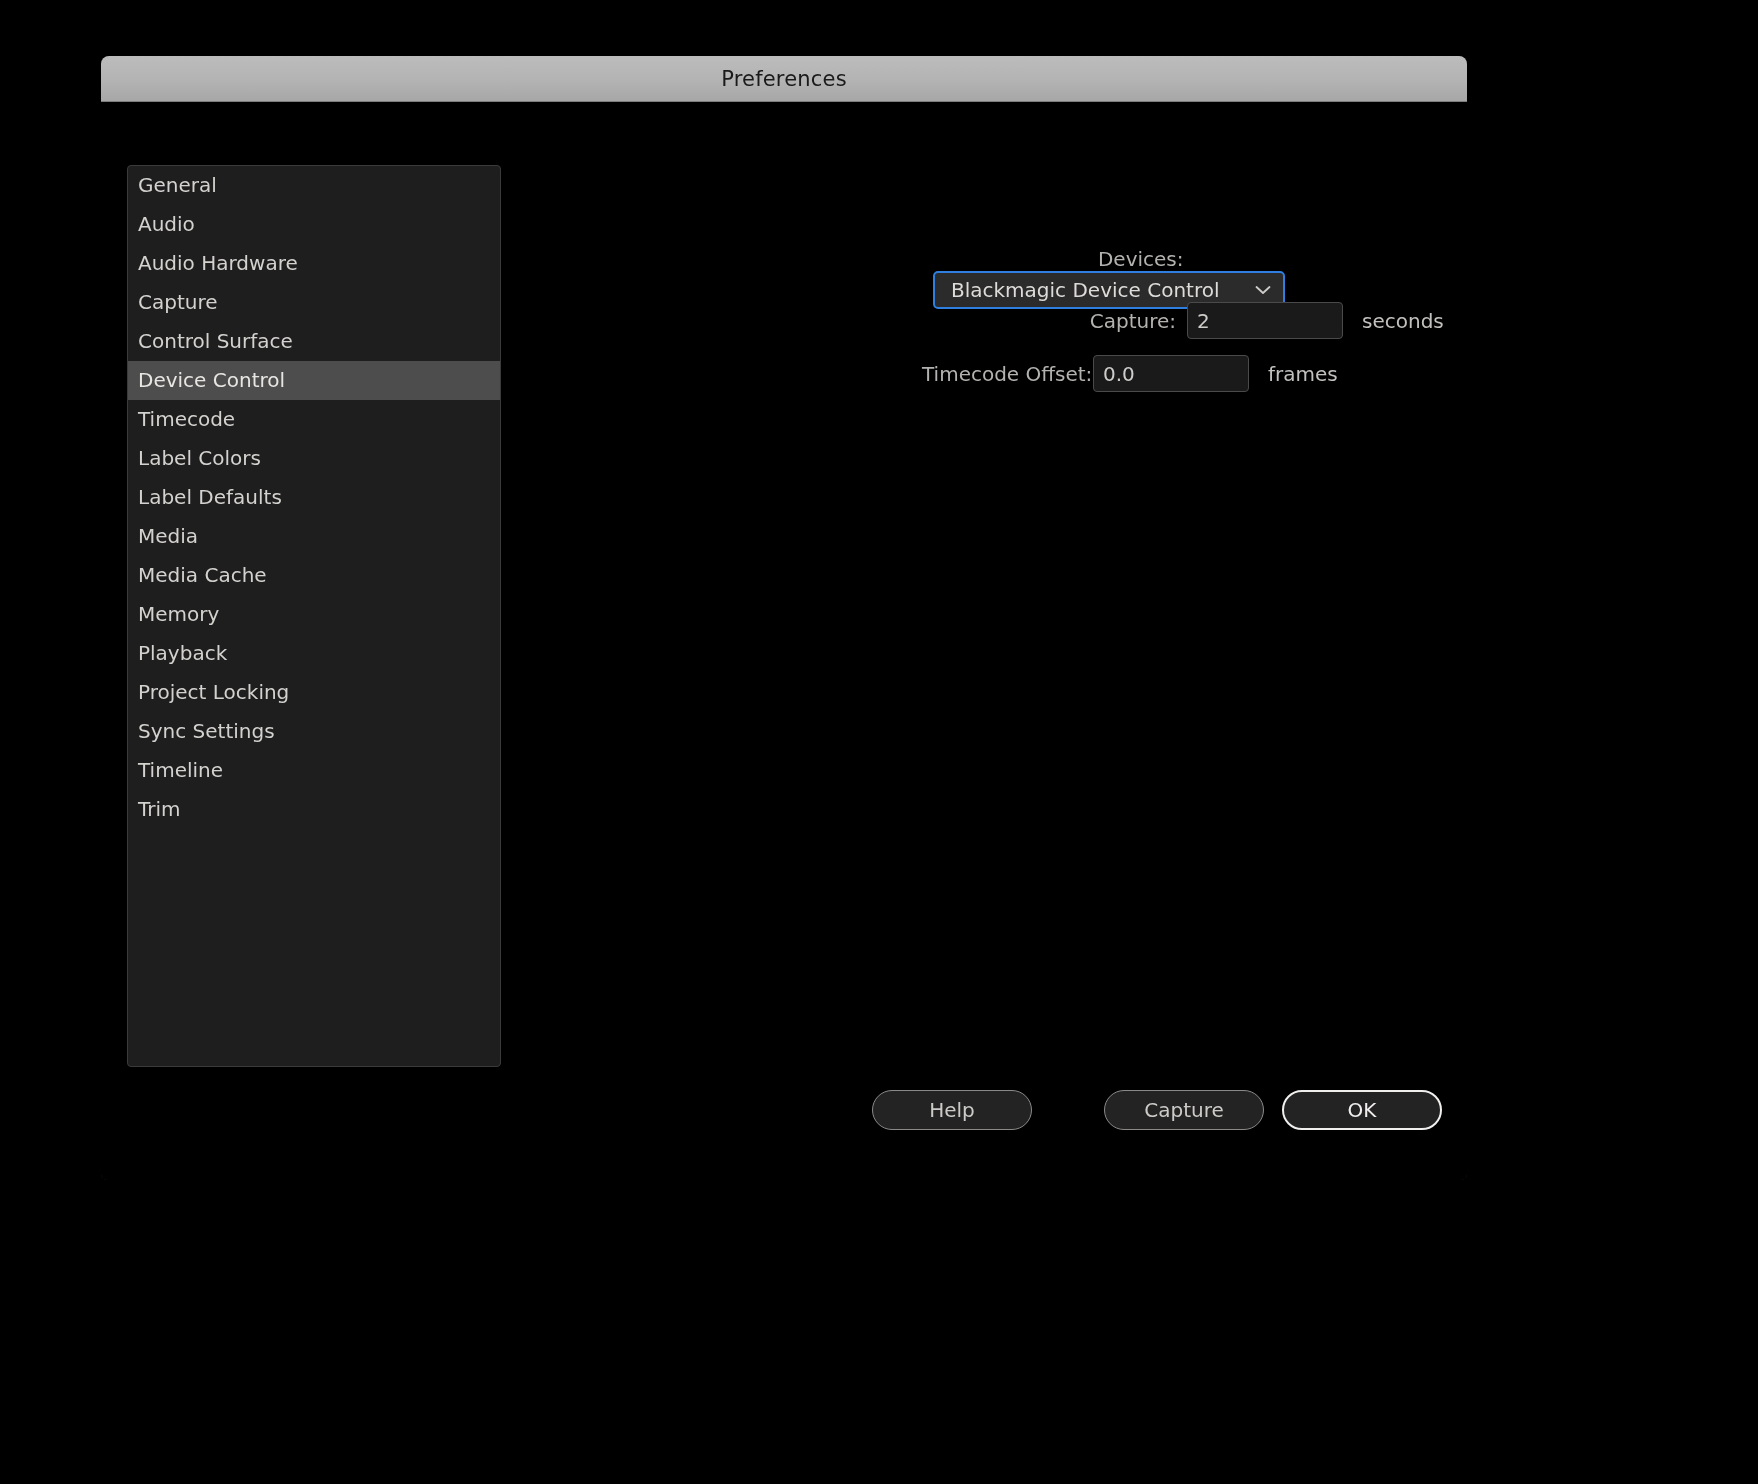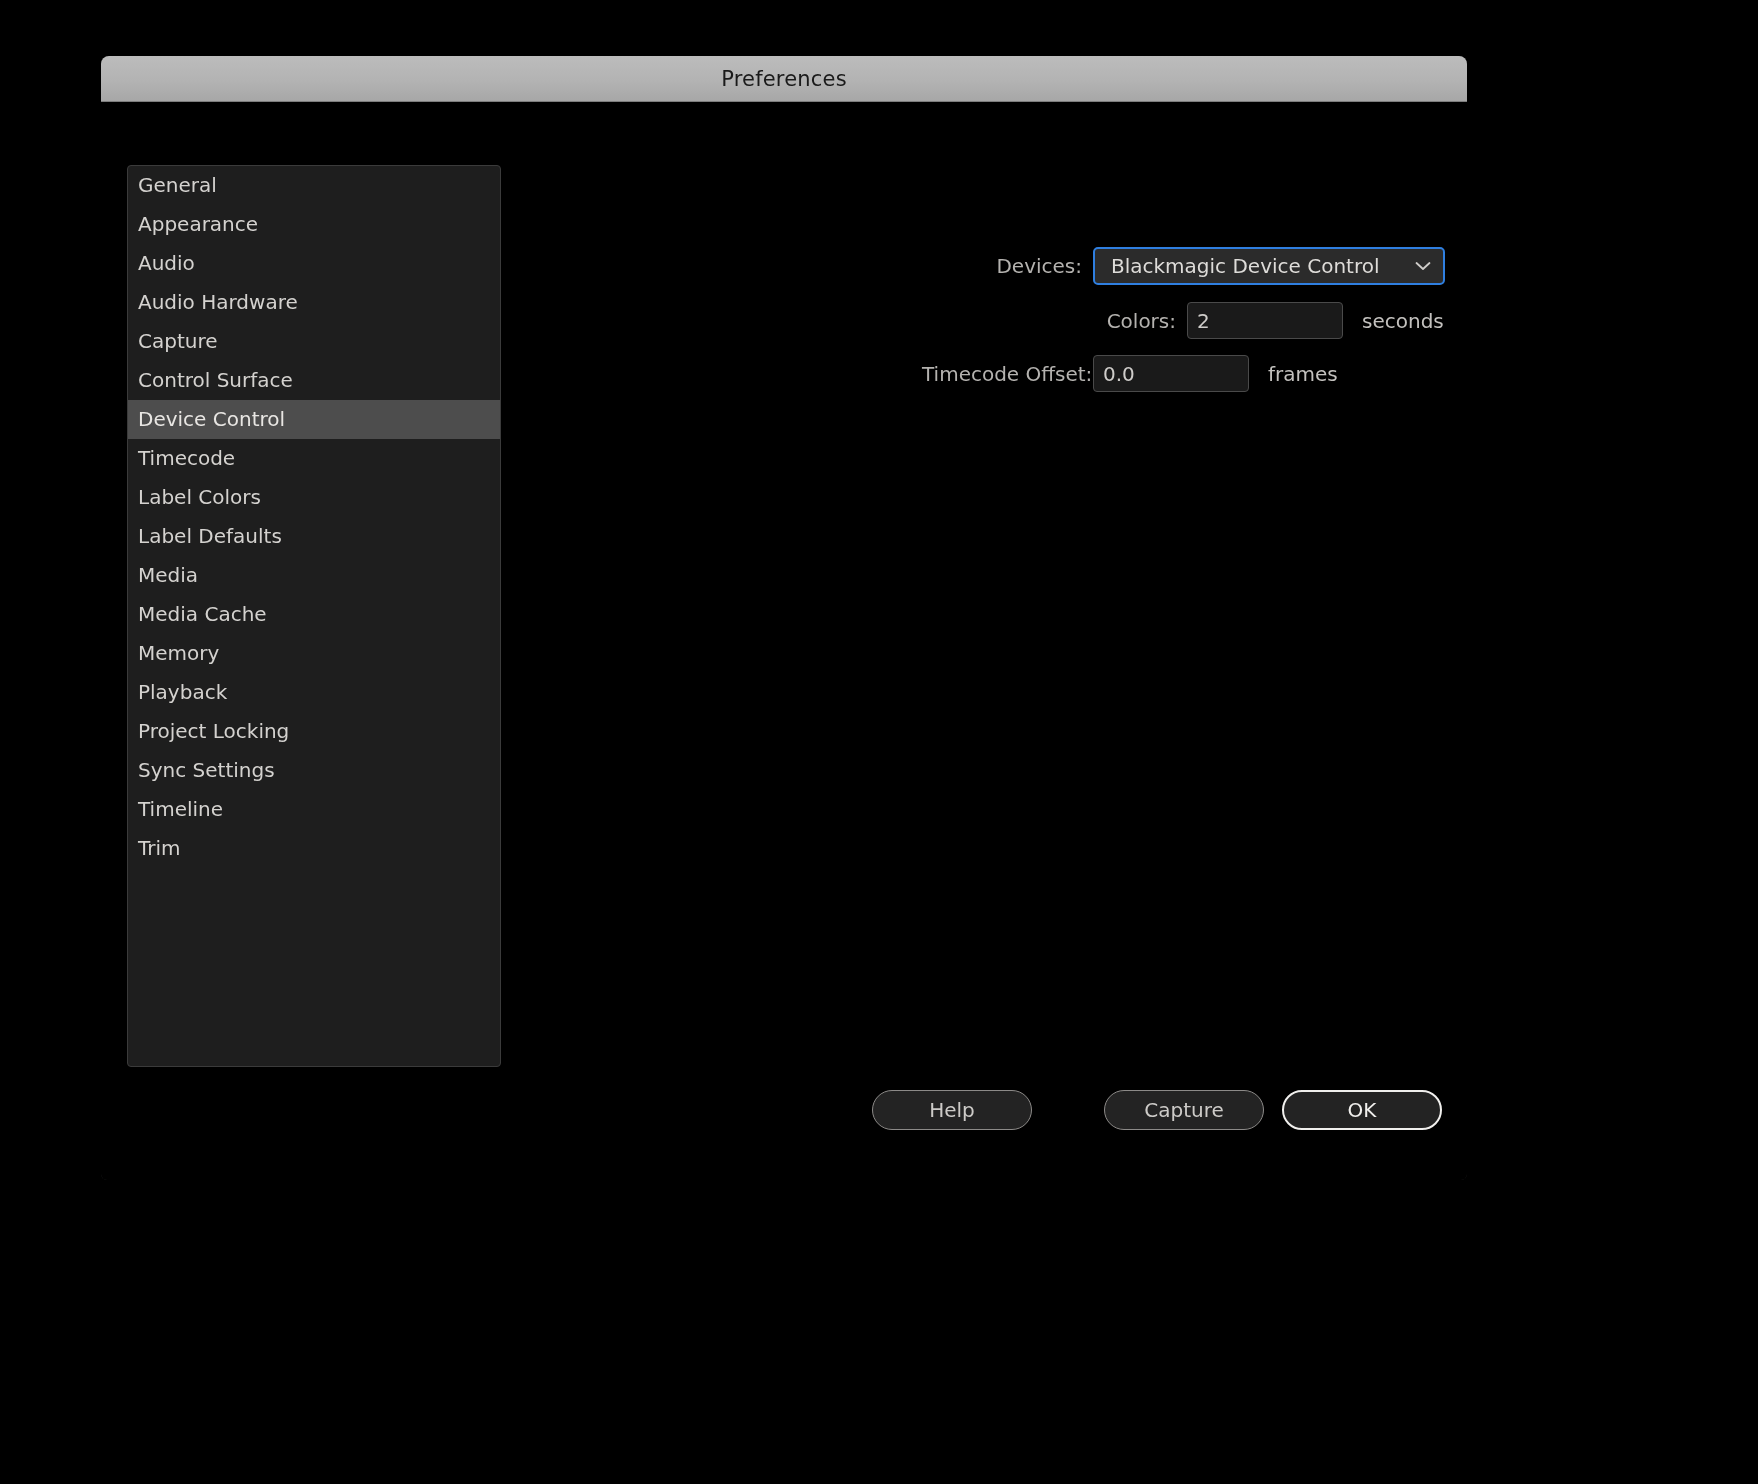--- a/index.html
+++ b/index.html
@@ -87,21 +87,21 @@
     top: 63px;
     right: 0;
     top: 63px;
   }
 
   .row {
     position: absolute;
     display: flex;
     align-items: center;
   }
-  .row-devices   { left: 423px; top: 82px; }
+  .row-devices   { left: 423px; top: 82px; flex-direction: column; }
   .row-preroll   { left: 514px; top: 137px; }
   .row-timecode  { left: 423px; top: 190px; }
 
   .field-label {
     font-size: 20px;
     color: #b4b2af;
     text-align: right;
     white-space: nowrap;
   }
   .label-devices  { width: 160px; }
@@ -194,21 +194,20 @@
   <div class="dialog">
 
     <div class="titlebar">
       <span class="titlebar-title">Preferences</span>
     </div>
 
     <div class="dialog-body">
 
       <div class="sidebar">
         <div class="sidebar-item">General</div>
-        <div class="sidebar-item">Appearance</div>
         <div class="sidebar-item">Audio</div>
         <div class="sidebar-item">Audio Hardware</div>
         <div class="sidebar-item">Capture</div>
         <div class="sidebar-item">Control Surface</div>
         <div class="sidebar-item selected">Device Control</div>
         <div class="sidebar-item">Timecode</div>
         <div class="sidebar-item">Label Colors</div>
         <div class="sidebar-item">Label Defaults</div>
         <div class="sidebar-item">Media</div>
         <div class="sidebar-item">Media Cache</div>
@@ -228,21 +227,21 @@
             <span class="select-value">Blackmagic Device Control</span>
             <span class="select-arrow">
               <svg width="16" height="10" viewBox="0 0 16 10">
                 <path d="M1.5 2 L8 8 L14.5 2" fill="none" stroke="#cfcdca" stroke-width="1.8" stroke-linecap="round" stroke-linejoin="round"></path>
               </svg>
             </span>
           </div>
         </div>
 
         <div class="row row-preroll">
-          <span class="field-label label-preroll">Colors:</span>
+          <span class="field-label label-preroll">Capture:</span>
           <input class="text-input" type="text" value="2" style="">
           <span class="unit-label">seconds</span>
         </div>
 
         <div class="row row-timecode">
           <span class="field-label label-timecode">Timecode Offset:</span>
           <input class="text-input" type="text" value="0.0" style="">
           <span class="unit-label">frames</span>
         </div>
 

